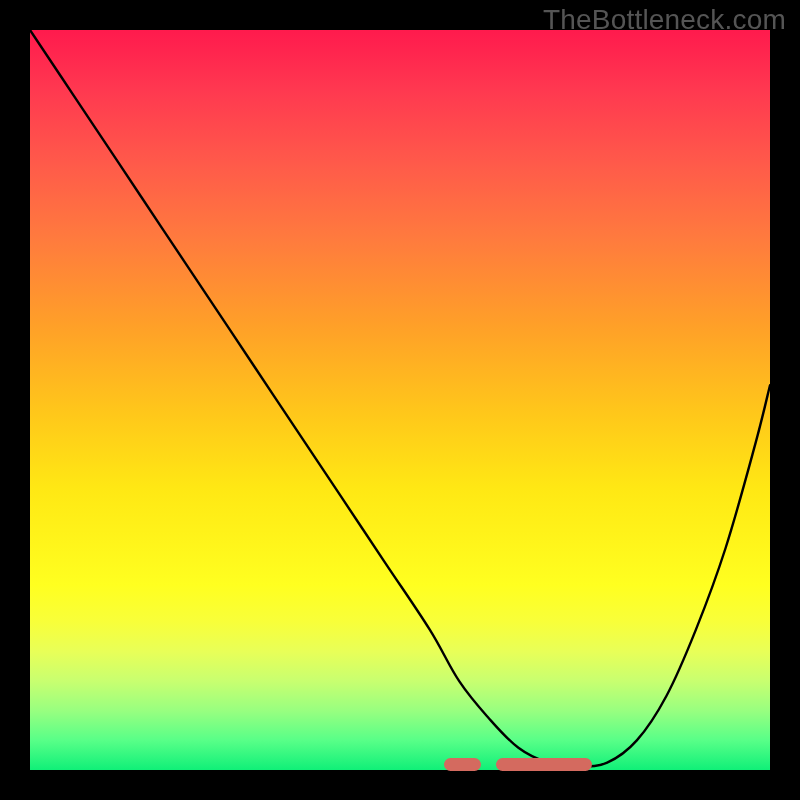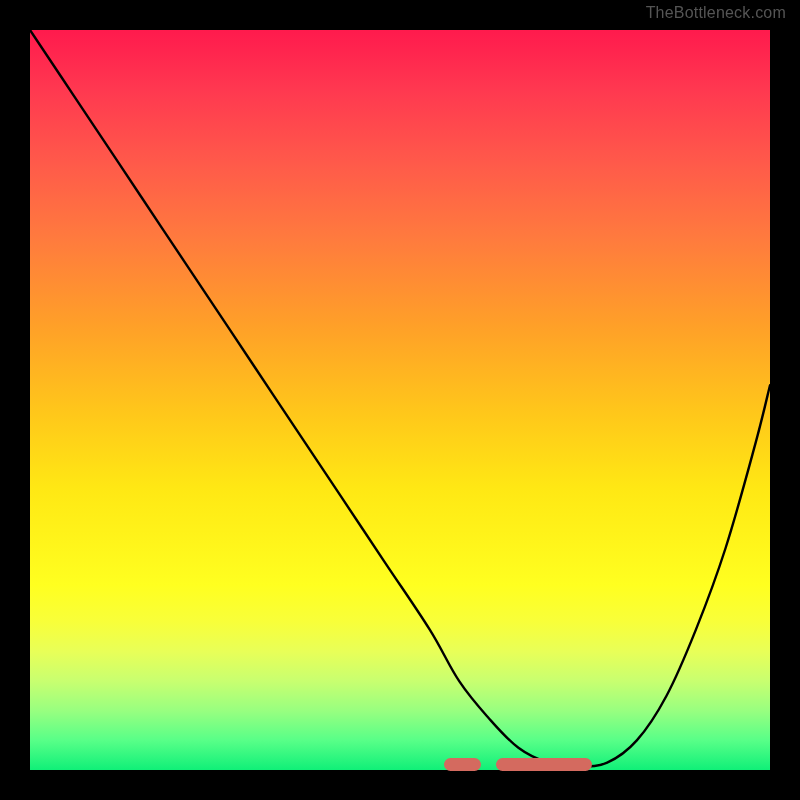--- a/index.html
+++ b/index.html
@@ -9,21 +9,21 @@
     background: #000;
     font-family: Arial, Helvetica, sans-serif;
     position: relative;
     overflow: hidden;
   }
   .watermark {
     position: absolute;
     top: 4px;
     right: 14px;
     color: #555;
-    font-size: 16px;
+    font-size: 28px;
     font-weight: 500;
     z-index: 10;
     letter-spacing: 0.2px;
   }
   .plot-area {
     position: absolute;
     left: 30px;
     top: 30px;
     width: 740px;
     height: 740px;

